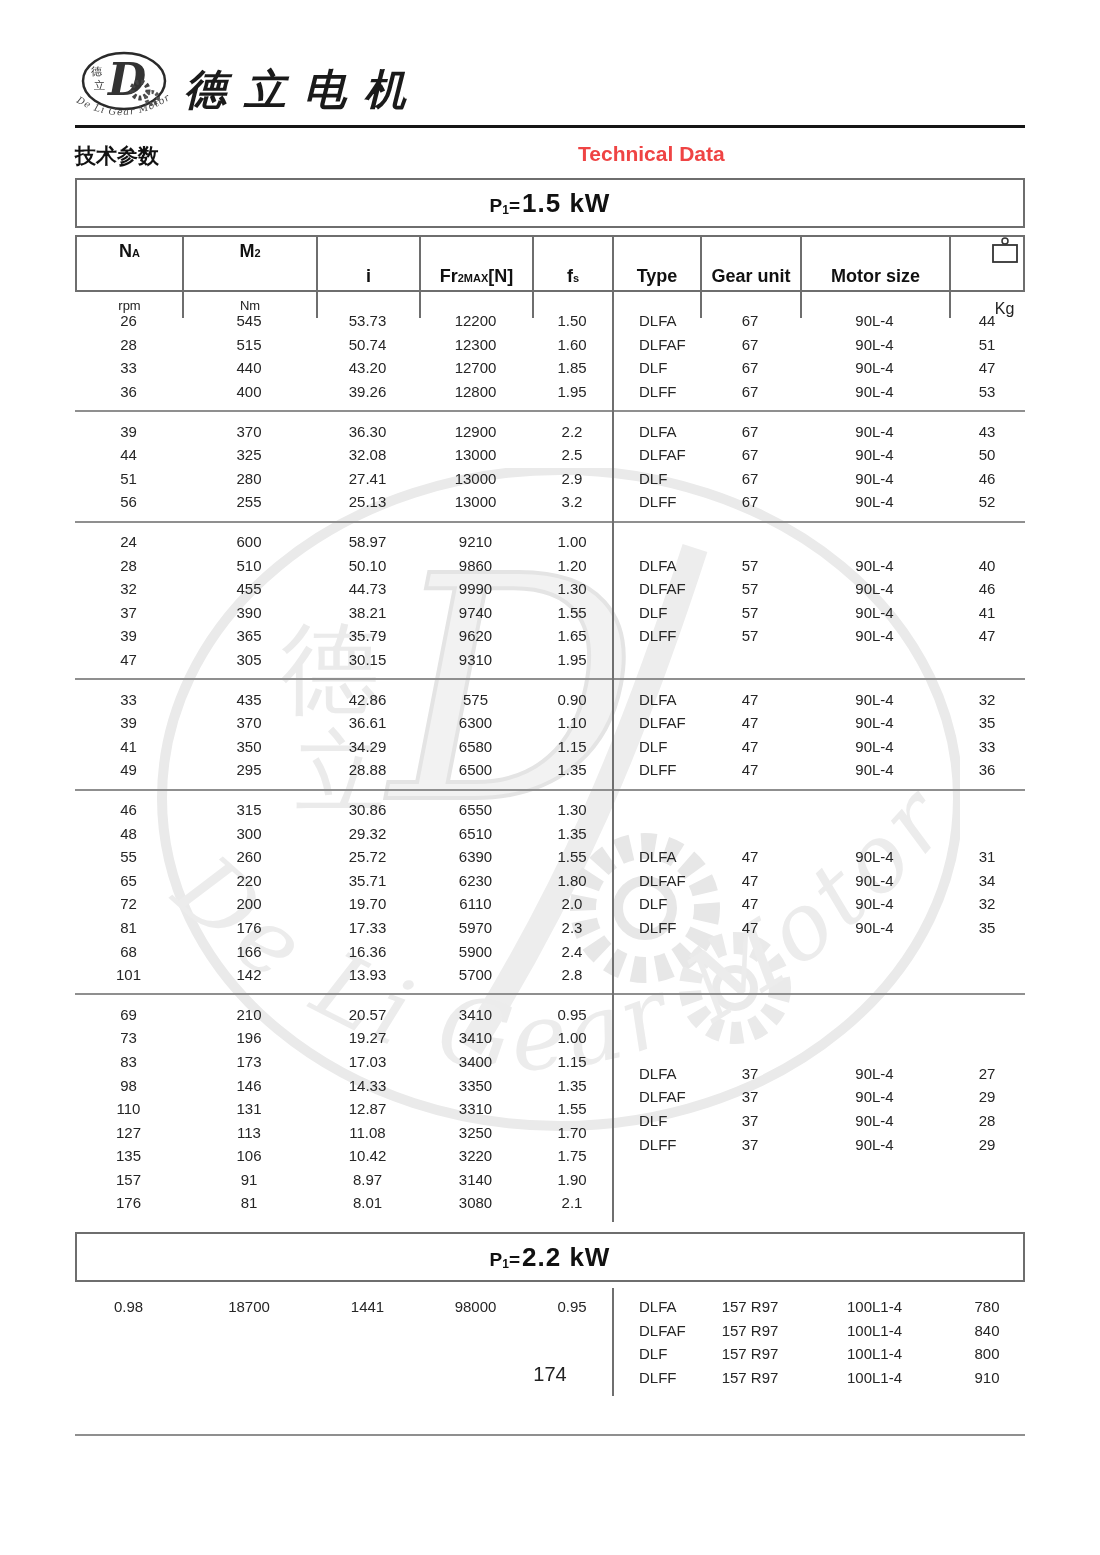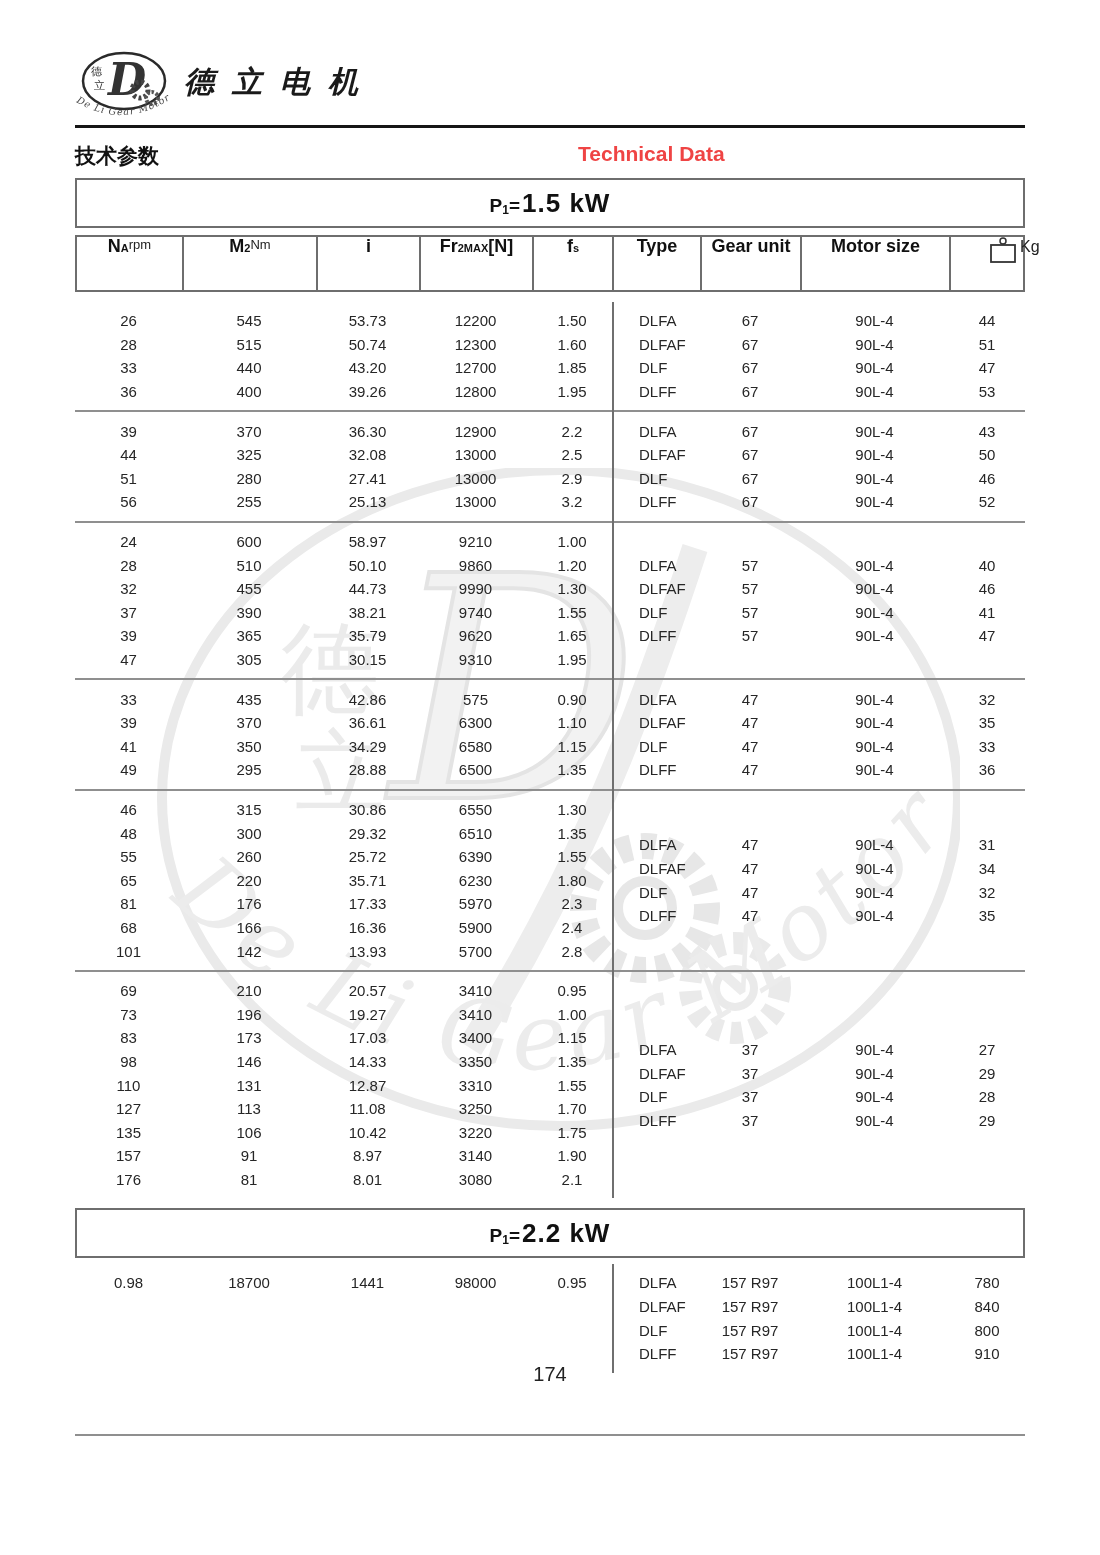--- a/index.html
+++ b/index.html
@@ -5,21 +5,21 @@
   html,body{margin:0;padding:0;background:#fff;}
   .page{
     position:relative; width:1100px; height:1555px; background:#ffffff;
     font-family:"Liberation Sans", sans-serif; color:#222; overflow:hidden;
   }
   
   .logo-svg{position:absolute; left:66px; top:48px;}
   .brand-name{
     position:absolute; left:184px; top:62px;
     font-family:"DejaVu Serif", serif; font-weight:bold; font-style:italic;
-    font-size:30px; letter-spacing:18px; color:#1a1a1a; white-space:nowrap;text-align:center;
+    font-size:42px; letter-spacing:18px; color:#1a1a1a; white-space:nowrap;text-align:center;
   }
   .header-rule{position:absolute; left:75px; top:125px; width:950px; height:2.5px; background:#151515;}
   .title-cn{position:absolute; left:75px; top:142px; font-size:21px; font-weight:bold; color:#111;}
   .title-en{position:absolute; left:578px; top:142px; font-size:21px; font-weight:bold; color:#ef4444;}
   
   .watermark{position:absolute; left:140px; top:468px; z-index:0; pointer-events:none;}
   
   .content{position:absolute; left:75px; top:178px; width:950px; z-index:1;}
   .power-box{
     border:2px solid #6e6e6e; height:50px; box-sizing:border-box;
@@ -28,22 +28,22 @@
   }
   .power-prefix{font-weight:bold; font-size:19px; color:#111;}
   .power-prefix .psub{font-size:12px; font-weight:bold; vertical-align:-2px;}
   .power-value{font-weight:bold; font-size:26px; color:#111; letter-spacing:1px;}
   .power-box.second{margin-top:10px;}
   .header-row{
     margin-top:7px; border:2px solid #6e6e6e; height:57px; box-sizing:border-box;
     display:grid; grid-template-columns:107px 134px 103px 113px 80px 88px 100px 149px 1fr;
   }
   .hcell{
-    border-right:2px solid #6e6e6e; display:flex; 
-    align-items:flex-start; justify-content:center; line-height:1.1;
+    border-right:2px solid #6e6e6e; display:flex; flex-direction:column;
+    align-items:center; justify-content:center; line-height:1.1;gap:36px;
   }
   .hcell:last-child{border-right:none;padding-left:35px;}
   .h-main{font-size:18px; font-weight:bold; color:#111;}
   .hsub{font-size:11px; font-weight:bold;}
   .h-unit{font-size:13px; color:#222; margin-top:1px;}
   .h-kg-text{font-size:16px; color:#222; margin-top:1px;}
   
   .blocks{position:relative; margin-top:10px;}
   .blocks.second{margin-top:6px;}
   .vline{position:absolute; left:537px; top:0; bottom:0; width:1.5px; background:#6f6f6f;}
@@ -581,20 +581,31 @@
             <div class="cell">220</div>
             <div class="cell">35.71</div>
             <div class="cell">6230</div>
             <div class="cell">1.80</div>
             <div class="cell type"></div>
             <div class="cell"></div>
             <div class="cell"></div>
             <div class="cell"></div>
           </div>
           <div class="row">
+            <div class="cell">72</div>
+            <div class="cell">200</div>
+            <div class="cell">19.70</div>
+            <div class="cell">6110</div>
+            <div class="cell">2.0</div>
+            <div class="cell type"></div>
+            <div class="cell"></div>
+            <div class="cell"></div>
+            <div class="cell"></div>
+          </div>
+          <div class="row">
             <div class="cell">81</div>
             <div class="cell">176</div>
             <div class="cell">17.33</div>
             <div class="cell">5970</div>
             <div class="cell">2.3</div>
             <div class="cell type"></div>
             <div class="cell"></div>
             <div class="cell"></div>
             <div class="cell"></div>
           </div>

